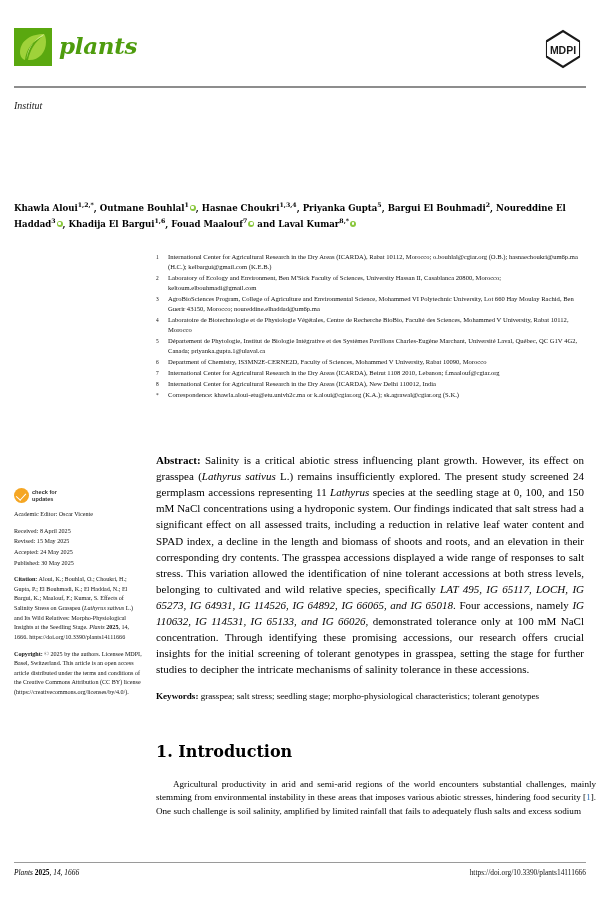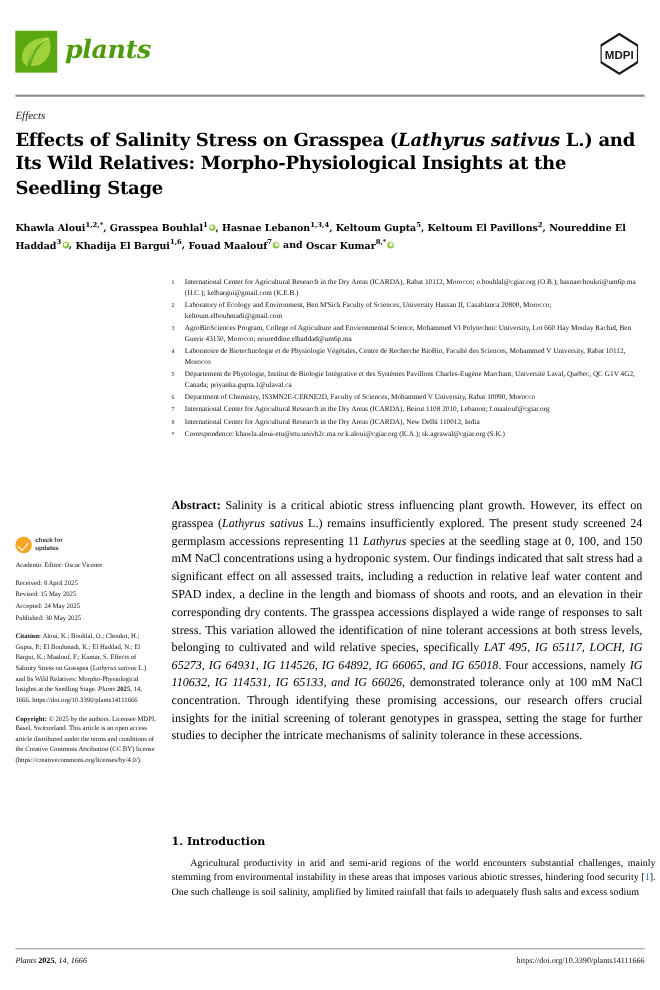--- a/index.html
+++ b/index.html
@@ -226,24 +226,24 @@
     line-height: 1.465;
     text-align: left;
     font-family: "Liberation Serif", serif;
   }
   .keywords b { font-weight: bold; }
 
   
   .sec-head {
     position: absolute;
     left: 156px;
-    top: 760px;
+    top: 742px;
     font-family: "DejaVu Serif", serif;
     font-weight: bold;
-    font-size: 10px;
+    font-size: 16px;
   }
   .intro {
     position: absolute;
     left: 156px;
     right: 4px;
     top: 778px;
     font-size: 9.1px;
     line-height: 1.465;
     text-align: justify;
     font-family: "Liberation Serif", serif;
@@ -299,38 +299,33 @@
     <div class="mdpi-logo">
       <svg width="46" height="46" viewBox="0 0 46 46">
         <path d="M7 15 L23 5 L39 15 L39 31 L23 41 L7 31 Z" fill="none" stroke="#1a1a1a" stroke-width="2.1"></path>
         <rect x="7" y="16" width="32" height="14" fill="#ffffff"></rect>
         <text x="23" y="27.5" font-family="Liberation Sans, sans-serif" font-size="10.5" font-weight="bold" fill="#1a1a1a" text-anchor="middle">MDPI</text>
       </svg>
     </div>
   </div>
   <div class="rule"></div>
 
-  <div class="article-type">Effects</div>
-
-  <div class="title">
-    <span>Effects of Salinity Stress on Grasspea (</span><i>Lathyrus sativus</i><span> L.) and</span>
-    <span>Its Wild Relatives: Morpho-Physiological Insights at the</span>
-    <span>Seedling Stage</span>
-  </div>
+  <div class="article-type">Institut</div>
+
 
   <div class="authors">
     <span><span>Khawla Aloui</span><sup>1,2,*</sup></span>,
-    <span><span>Grasspea Bouhlal</span><sup>1</sup><span class="orcid"></span></span>,
-    <span><span>Hasnae Lebanon</span><sup>1,3,4</sup></span>,
-    <span><span>Keltoum Gupta</span><sup>5</sup></span>,
-    <span><span>Keltoum El Pavillons</span><sup>2</sup></span>,
+    <span><span>Outmane Bouhlal</span><sup>1</sup><span class="orcid"></span></span>,
+    <span><span>Hasnae Choukri</span><sup>1,3,4</sup></span>,
+    <span><span>Priyanka Gupta</span><sup>5</sup></span>,
+    <span><span>Bargui El Bouhmadi</span><sup>2</sup></span>,
     <span><span>Noureddine El Haddad</span><sup>3</sup><span class="orcid"></span></span>,
     <span><span>Khadija El Bargui</span><sup>1,6</sup></span>,
     <span><span>Fouad Maalouf</span><sup>7</sup><span class="orcid"></span></span> and
-    <span><span>Oscar Kumar</span><sup>8,*</sup><span class="orcid"></span></span>
+    <span><span>Laval Kumar</span><sup>8,*</sup><span class="orcid"></span></span>
   </div>
 
   <div class="affils">
     <div class="affil-row">
       <div class="affil-num">1</div>
       <div class="affil-txt">International Center for Agricultural Research in the Dry Areas (ICARDA), Rabat 10112, Morocco; o.bouhlal@cgiar.org (O.B.); hasnaechoukri@um6p.ma (H.C.); kelbargui@gmail.com (K.E.B.)</div>
     </div>
     <div class="affil-row">
       <div class="affil-num">2</div>
       <div class="affil-txt">Laboratory of Ecology and Environment, Ben M'Sick Faculty of Sciences, University Hassan II, Casablanca 20800, Morocco; keltoum.elbouhmadi@gmail.com</div>
@@ -386,20 +381,23 @@
     </div>
     <div class="copy-block">
       <b>Copyright:</b><span> © 2025 by the authors. Licensee MDPI, Basel, Switzerland. This article is an open access article distributed under the terms and conditions of the Creative Commons Attribution (CC BY) license (https://creativecommons.org/licenses/by/4.0/).</span>
     </div>
   </div>
 
   <div class="abstract">
     <b>Abstract:</b><span> Salinity is a critical abiotic stress influencing plant growth. However, its effect on grasspea (</span><i>Lathyrus sativus</i><span> L.) remains insufficiently explored. The present study screened 24 germplasm accessions representing 11 </span><i>Lathyrus</i><span> species at the seedling stage at 0, 100, and 150 mM NaCl concentrations using a hydroponic system. Our findings indicated that salt stress had a significant effect on all assessed traits, including a reduction in relative leaf water content and SPAD index, a decline in the length and biomass of shoots and roots, and an elevation in their corresponding dry contents. The grasspea accessions displayed a wide range of responses to salt stress. This variation allowed the identification of nine tolerant accessions at both stress levels, belonging to cultivated and wild relative species, specifically </span><i>LAT 495, IG 65117, LOCH, IG 65273, IG 64931, IG 114526, IG 64892, IG 66065, and IG 65018</i><span>. Four accessions, namely </span><i>IG 110632, IG 114531, IG 65133, and IG 66026</i><span>, demonstrated tolerance only at 100 mM NaCl concentration. Through identifying these promising accessions, our research offers crucial insights for the initial screening of tolerant genotypes in grasspea, setting the stage for further studies to decipher the intricate mechanisms of salinity tolerance in these accessions.</span>
   </div>
 
+  <div class="keywords">
+    <b>Keywords:</b><span> grasspea; salt stress; seedling stage; morpho-physiological characteristics; tolerant genotypes</span>
+  </div>
 
   <div class="sec-head">1. Introduction</div>
   <div class="intro">
     <span class="indent"></span><span>Agricultural productivity in arid and semi-arid regions of the world encounters substantial challenges, mainly stemming from environmental instability in these areas that imposes various abiotic stresses, hindering food security [</span><span class="ref">1</span><span>]. One such challenge is soil salinity, amplified by limited rainfall that fails to adequately flush salts and excess sodium</span>
   </div>
 
   <div class="foot-rule"></div>
   <div class="foot-left">
     <i>Plants</i> <b>2025</b><i>, 14, 1666</i>
   </div>

